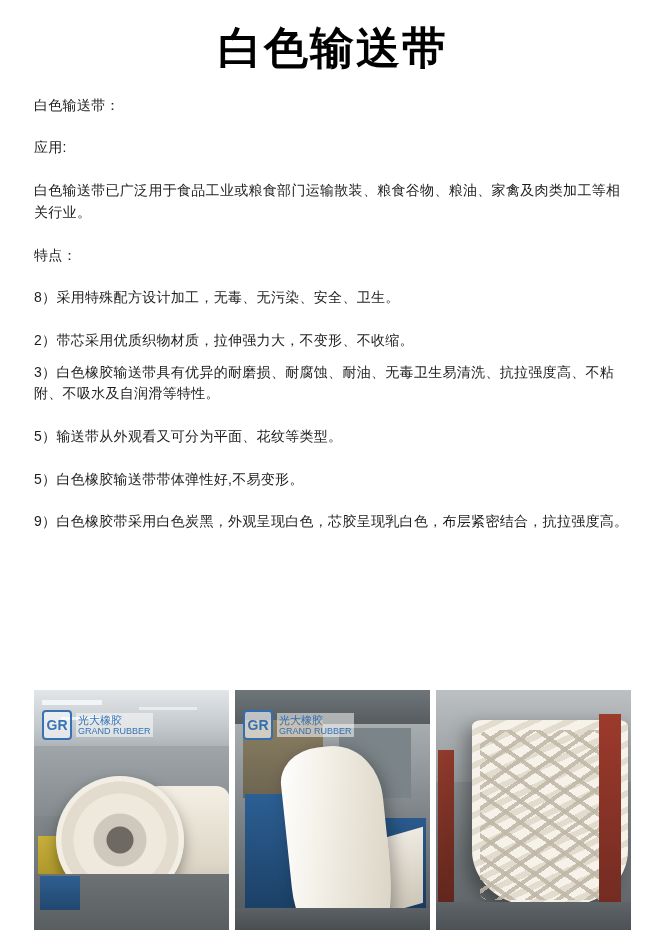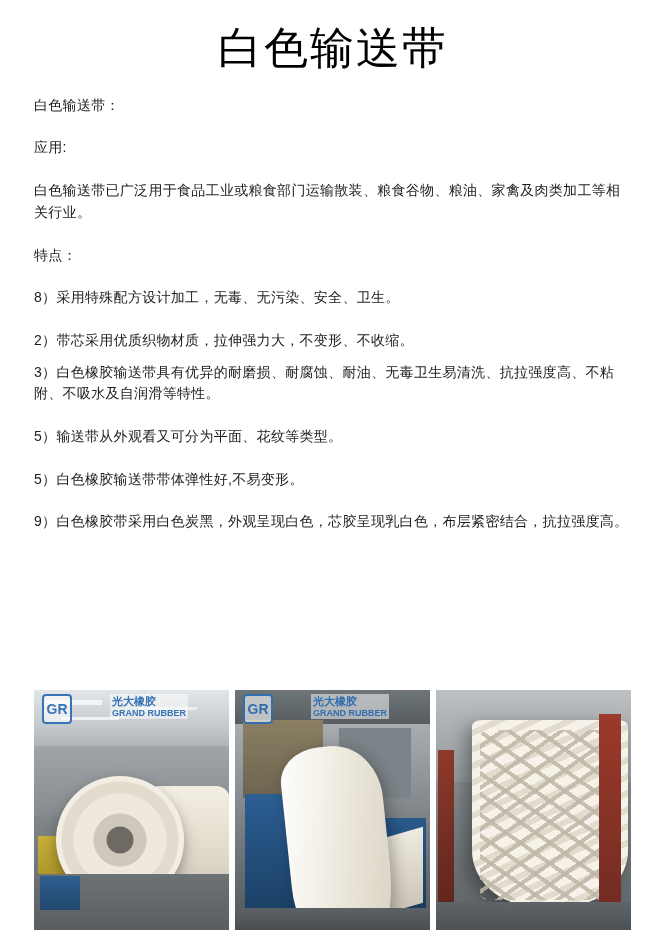--- a/index.html
+++ b/index.html
@@ -18,21 +18,21 @@
   .page {
     width: 666px;
     height: 930px;
     box-sizing: border-box;
     padding: 0;
     position: relative;
   }
   .title {
     text-align: center;
     font-size: 44px;
-    font-weight: 400;
+    font-weight: 700;
     letter-spacing: 2px;
     color: #000;
     margin: 22px 0 20px 0;
     line-height: 1.2;
   }
   .body-text {
     padding: 0 34px;
     box-sizing: border-box;
   }
   .para {
@@ -103,44 +103,43 @@
   .p1 .blue {
     position:absolute; right: 6px; bottom: 30px; width: 58px; height: 68px;
     background: linear-gradient(180deg,#2e5d8e,#1d3f63);
   }
   .p1 .blue2 {
     position:absolute; left: 6px; bottom: 22px; width: 40px; height: 34px;
     background: linear-gradient(180deg,#2f5f90,#21476e);
   }
   .logo {
     position: absolute;
-    left: 8px; top: 4px;
+    left: 8px; top: 20px;
     display: flex;
-    align-items: flex-start;
-    gap: 18px;
+    align-items: center;
+    gap: 4px;
     opacity: 0.95;
   }
   .logo .mark {
     width: 26px; height: 26px;
     border: 2px solid #2f6fb5;
     border-radius: 4px;
     color: #2f6fb5;
     font-size: 14px;
     font-weight: 700;
     display: flex; align-items: center; justify-content: center;
     background: rgba(255,255,255,0.65);
   }
   .logo .txt {
     font-size: 9px;
     line-height: 1.15;
     color: #2f6fb5;
-    font-weight: 700;
+    font-weight: 400;
     background: rgba(255,255,255,0.55);
     padding: 1px 2px;
-    margin-left: 20px;
   }
   .logo .txt .cn { font-size: 11px; display:block; }
   
   .p2 {
     background: linear-gradient(180deg,#b7bbbd 0%, #9aa0a3 26%, #7d8387 52%, #636a6d 78%, #4e5457 100%);
   }
   .p2 .beam {
     position:absolute; top: 0; left: 0; right:0; height: 34px;
     background: linear-gradient(180deg,#6f7679,#565c5f);
   }

